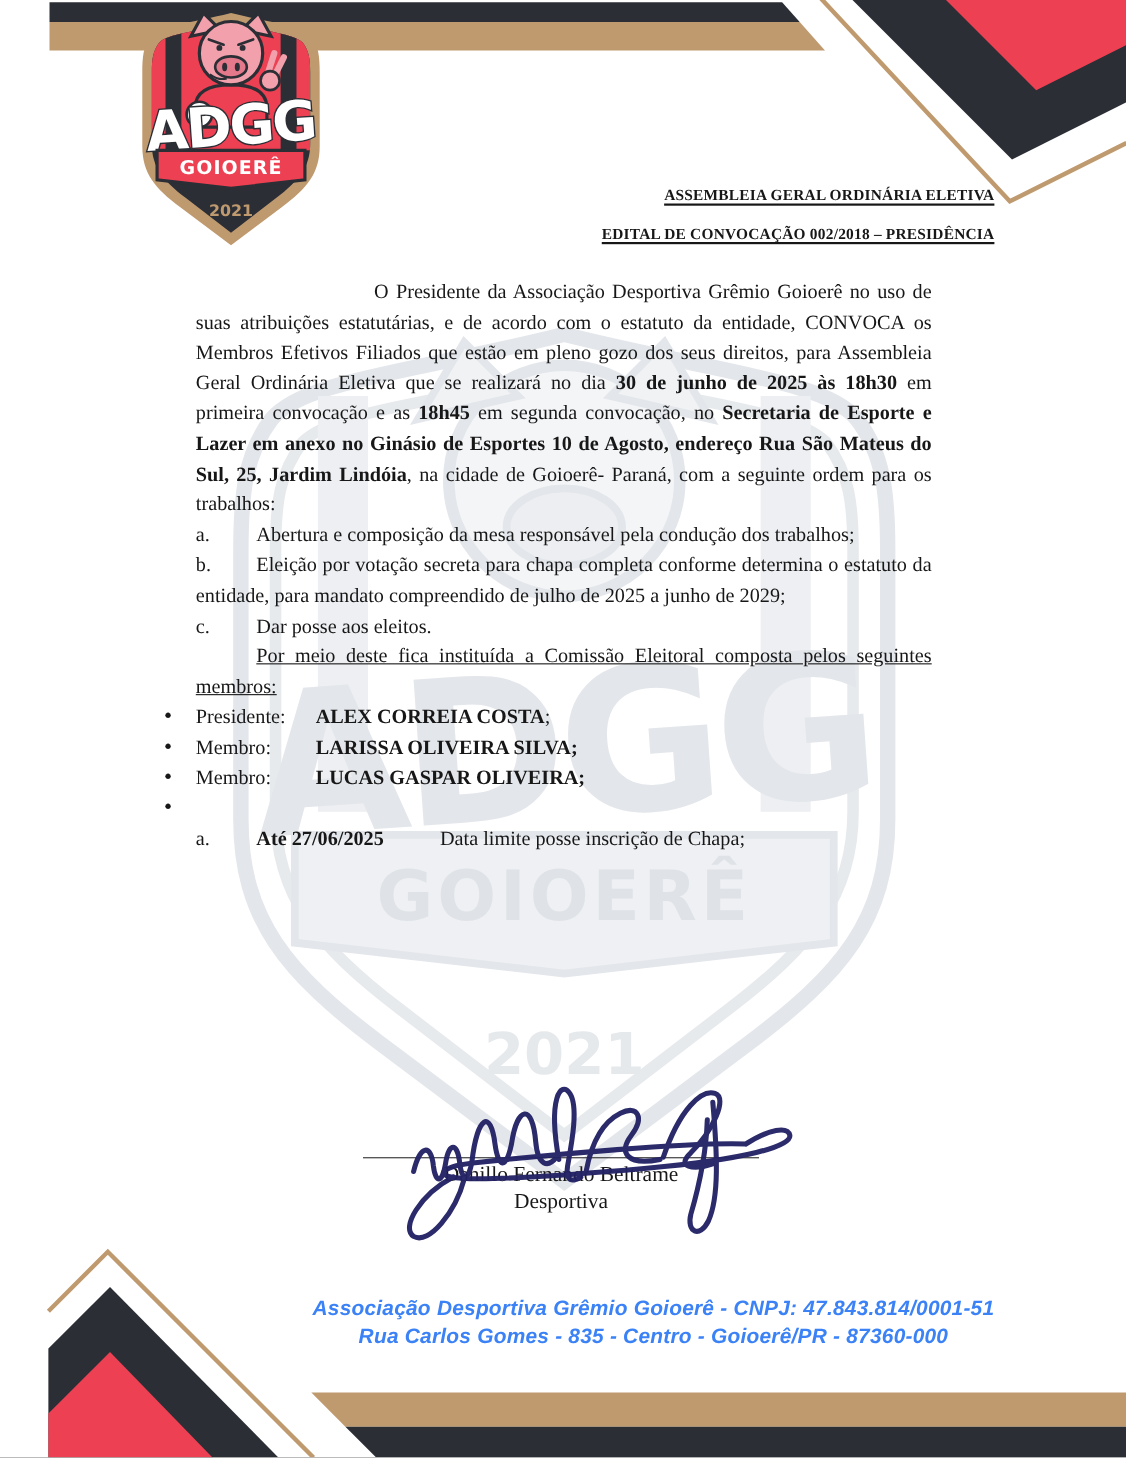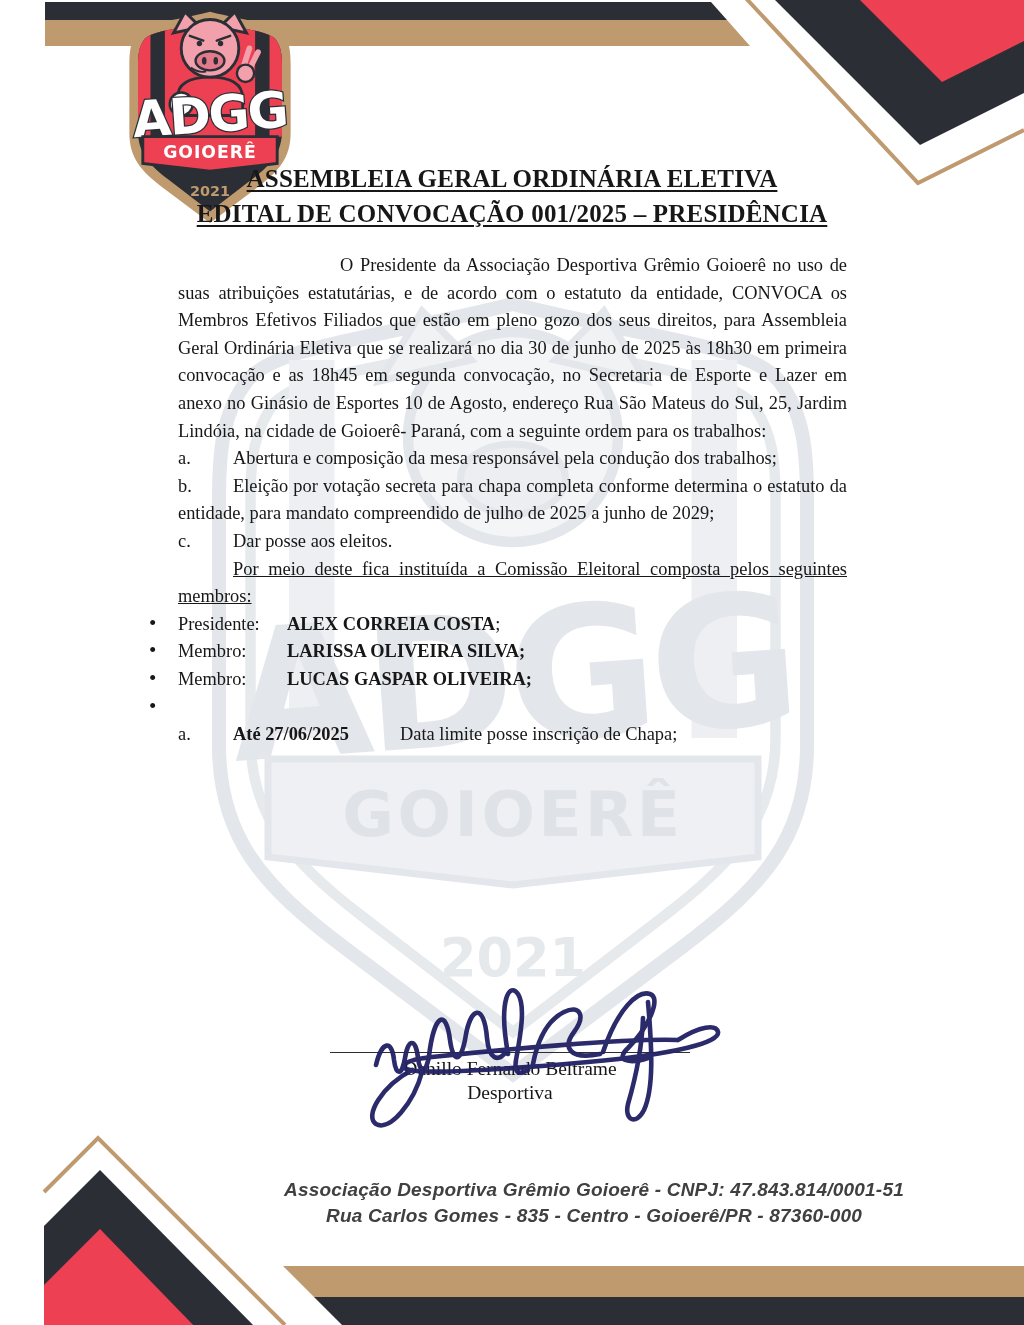--- a/index.html
+++ b/index.html
@@ -6,44 +6,44 @@
   .page{position:relative;width:1024px;height:1325px;margin:0 auto;background:#fff;overflow:hidden;
         font-family:"Liberation Serif", serif;color:#171717;}
   svg{display:block;}
   .abs{position:absolute;}
   
   #deco{left:0;top:0;z-index:2;pointer-events:none;}
   #watermark{left:163px;top:283px;z-index:1;pointer-events:none;}
   #crest{left:114px;top:6px;z-index:3;}
   
   .titles{left:120px;right:120px;top:161px;text-align:center;z-index:4;}
-  .titles .tl{display:block;font-weight:bold;font-size:25px;line-height:35px;
+  .titles .tl{display:block;font-weight:bold;font-size:14px;line-height:35px;
               text-decoration:underline;text-decoration-thickness:1.6px;text-underline-offset:3px;
-              letter-spacing:.2px;}
+              letter-spacing:.2px;text-align:right;}
   
   .doc{left:178px;width:669px;top:252px;z-index:4;font-size:18.4px;line-height:27.6px;text-align:justify;}
   .doc p{margin:0;}
-  .b{font-weight:normal;}
+  .b{font-weight:bold;}
   .indent{text-indent:162px;}
   .indent2{text-indent:55px;text-decoration:underline;}
   .mk{display:inline-block;width:55px;font-style:normal;}
   .sdate{display:inline-block;width:167px;font-weight:bold;}
   .mrow{position:relative;min-height:27.6px;}
   .mrow .bullet{position:absolute;left:-29px;top:-1px;font-size:21px;}
   .mrow .mlabel{display:inline-block;width:109px;font-weight:normal;}
   .mrow .mname{font-weight:bold;}
   .dateline{margin-top:29px;text-align:right;}
   
   .sigline{left:330px;top:1052px;width:360px;border-top:1.6px solid #2e2e2e;z-index:4;}
   .signame{left:300px;top:1057px;width:420px;text-align:center;font-size:19.5px;line-height:24px;z-index:4;}
   #sig-ink{left:348px;top:968px;z-index:5;pointer-events:none;}
   
   .footer{left:186px;right:22px;top:1177px;text-align:center;z-index:4;
           font-family:"Liberation Sans", sans-serif;font-style:italic;font-weight:bold;
-          font-size:19px;line-height:25.5px;color:#404040;letter-spacing:.2px;}
+          font-size:19px;line-height:25.5px;color:#3b82f6;letter-spacing:.2px;}
   .footer span{display:block;}
 </style>
 </head>
 <body>
 
 <div class="page">
 
   <svg id="watermark" class="abs" width="700" height="805" viewBox="0 0 200 230" aria-hidden="true">
     <path d="M100,6 C140,16 168,18 176,28 C183,37 184,48 184,62 L184,132 C184,158 172,172 148,190 L100,226 L52,190 C28,172 16,158 16,132 L16,62 C16,48 17,37 24,28 C32,18 60,16 100,6 Z" fill="none" stroke="#e3e6ea" stroke-width="4"></path>
     <path d="M100,16 C136,24 160,26 168,34 C174,42 175,50 175,62 L175,130 C175,152 164,165 143,181 L100,214 L57,181 C36,165 25,152 25,130 L25,62 C25,50 26,42 32,34 C40,26 64,24 100,16 Z" fill="none" stroke="#e7eaed" stroke-width="3"></path>
@@ -105,21 +105,21 @@
       <path d="M80,64 Q88,70 96,68" fill="none" stroke="#2b2e35" stroke-width="2"></path>
     </g>
     <text x="100" y="131" text-anchor="middle" font-family="DejaVu Sans, sans-serif" font-weight="bold" font-size="52" letter-spacing="-2" fill="#ffffff" stroke="#2b2e35" stroke-width="2.6" paint-order="stroke" transform="rotate(-4 100 120)">ADGG</text>
     <path d="M30,136 L170,136 L170,164 L100,172 L30,164 Z" fill="#ed4053" stroke="#2b2e35" stroke-width="3"></path>
     <text x="100" y="158" text-anchor="middle" font-family="DejaVu Sans, sans-serif" font-weight="bold" font-size="18" letter-spacing="1" fill="#ffffff">GOIOERÊ</text>
     <text x="100" y="198" text-anchor="middle" font-family="DejaVu Sans, sans-serif" font-weight="bold" font-size="15" fill="#c09a6f">2021</text>
   </svg>
 
   <div class="abs titles">
     <span class="tl">ASSEMBLEIA GERAL ORDINÁRIA ELETIVA</span>
-    <span class="tl">EDITAL DE CONVOCAÇÃO 001/2025 – PRESIDÊNCIA</span>
+    <span class="tl">EDITAL DE CONVOCAÇÃO 002/2018 – PRESIDÊNCIA</span>
   </div>
 
   <div class="abs doc">
     <p class="indent"><span>O Presidente da Associação Desportiva Grêmio Goioerê no uso de suas atribuições estatutárias, e de acordo com o estatuto da entidade, CONVOCA os Membros Efetivos Filiados que estão em pleno gozo dos seus direitos, para Assembleia Geral Ordinária Eletiva que se realizará no dia </span><span class="b">30 de junho de 2025 às 18h30</span><span> em primeira convocação e as </span><span class="b">18h45</span><span> em segunda convocação, no </span><span class="b">Secretaria de Esporte e Lazer em anexo no Ginásio de Esportes 10 de Agosto, endereço Rua São Mateus do Sul, 25, Jardim Lindóia</span><span>, na cidade de Goioerê- Paraná, com a seguinte ordem para os trabalhos:</span></p>
 
     <p><span class="mk">a.</span><span>Abertura e composição da mesa responsável pela condução dos trabalhos;</span></p>
     <p><span class="mk">b.</span><span>Eleição por votação secreta para chapa completa conforme determina o estatuto da entidade, para mandato compreendido de julho de 2025 a junho de 2029;</span></p>
     <p><span class="mk">c.</span><span>Dar posse aos eleitos.</span></p>
 
     <p class="indent2">Por meio deste fica instituída a Comissão Eleitoral composta pelos seguintes membros:</p>

